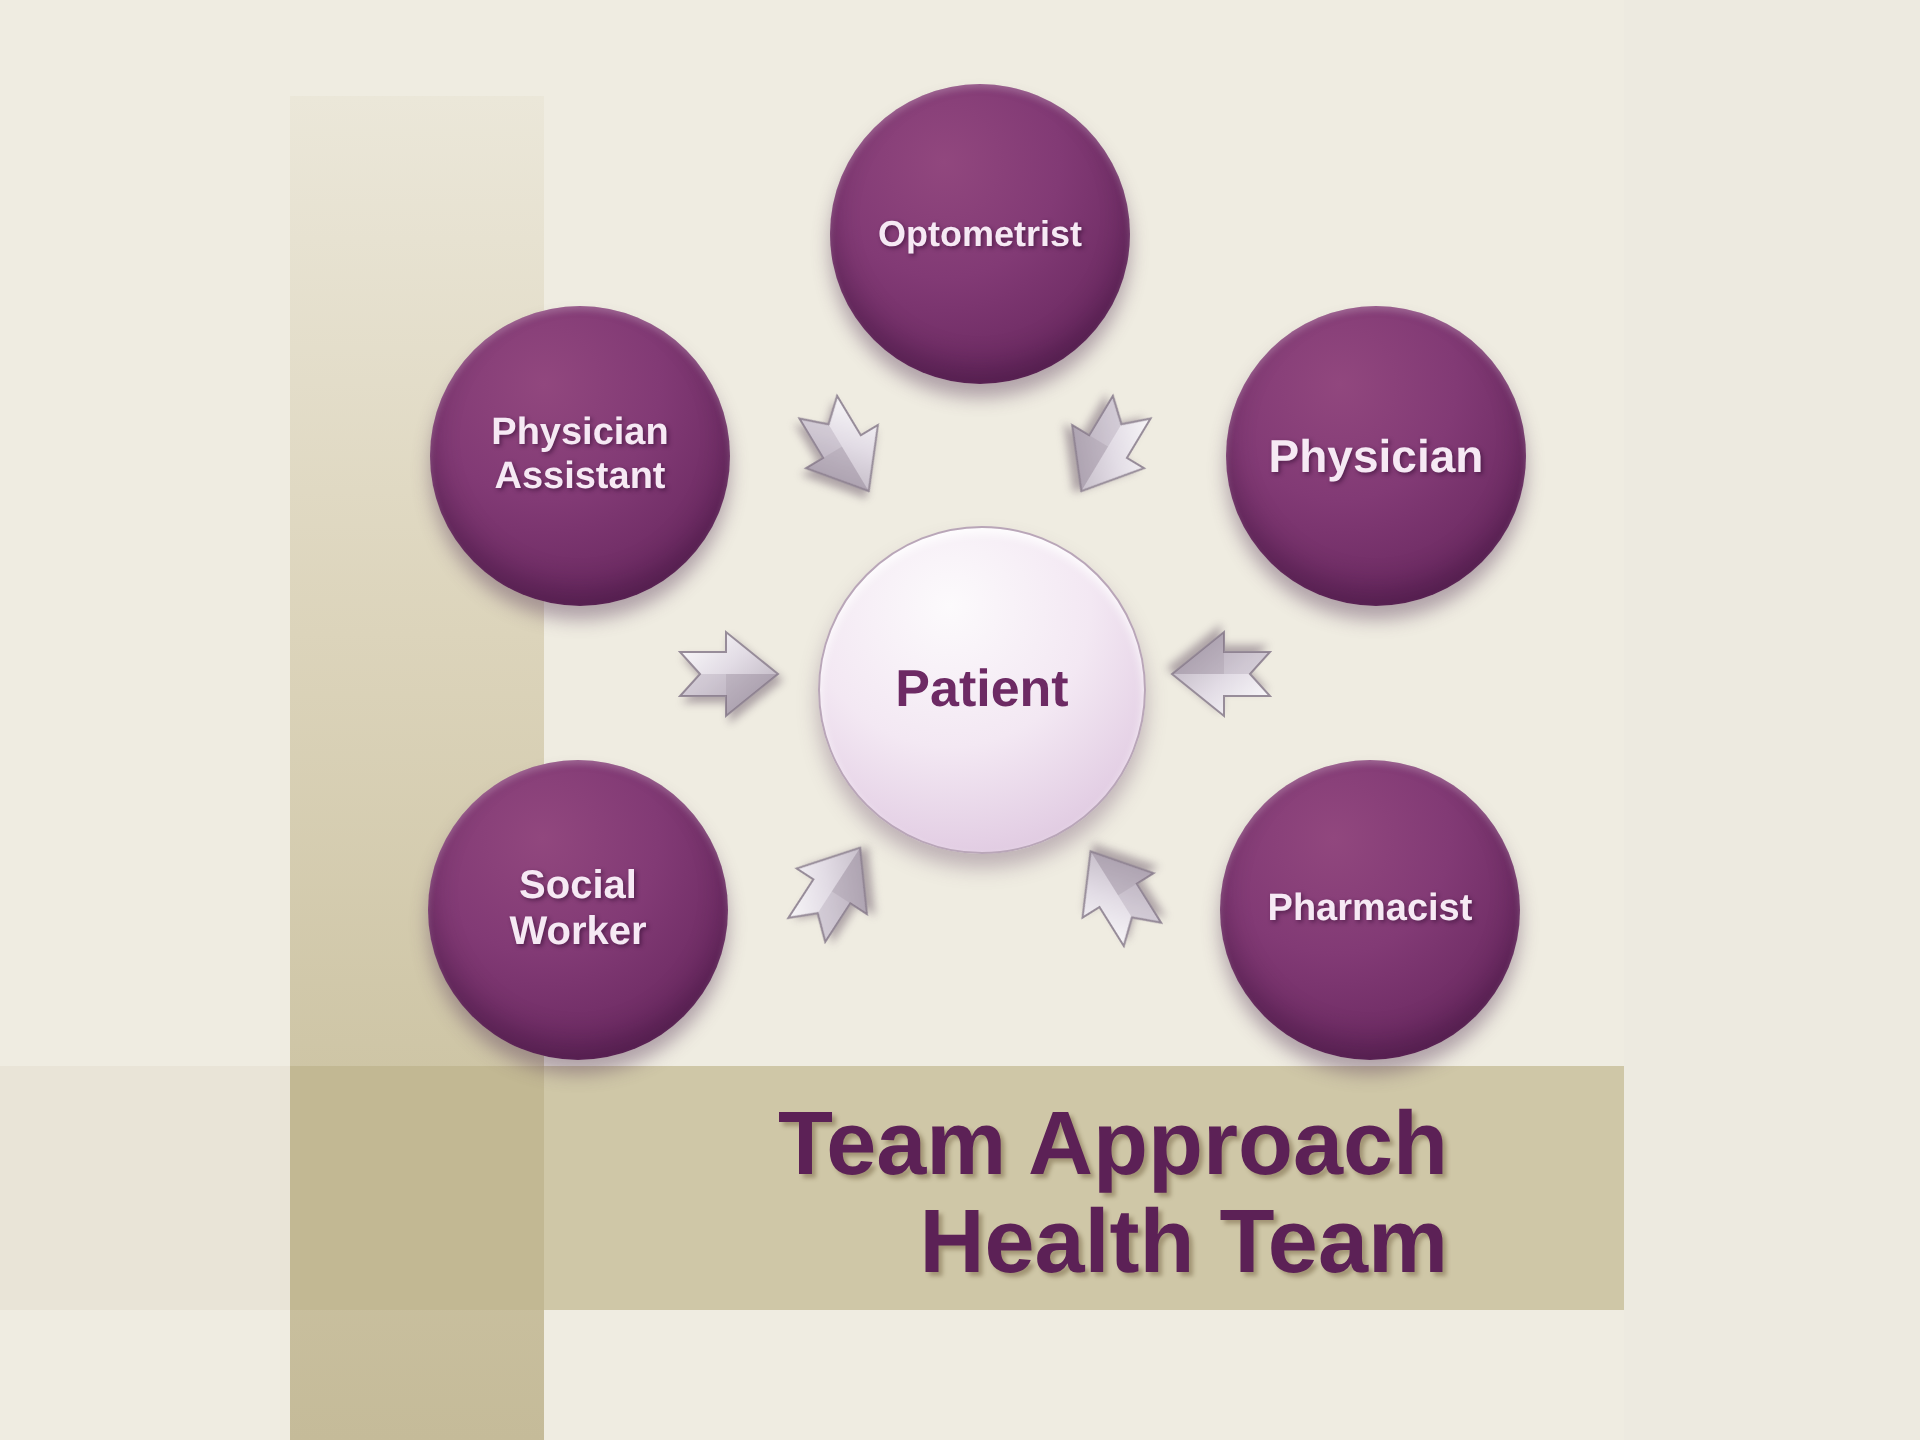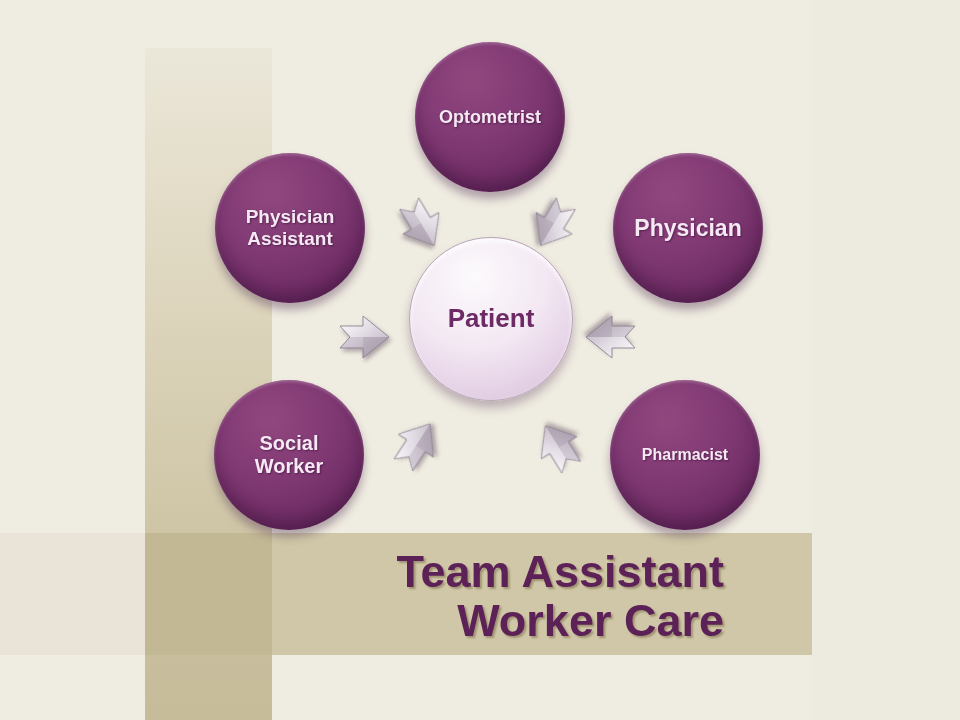--- a/index.html
+++ b/index.html
@@ -29,27 +29,27 @@
     box-shadow:0 7px 9px rgba(90,60,90,.42),
                inset 0 2px 3px rgba(255,255,255,.22),
                inset 0 -9px 14px rgba(40,10,45,.32);
     text-shadow:1px 1px 2px rgba(45,10,45,.55);
   }
   .node span{display:block;}
   .pos-optometrist{left:415px;top:42px;font-size:18px;}
   .pos-physician{left:613px;top:153px;font-size:23px;}
   .pos-physician-assistant{left:215px;top:153px;font-size:19px;}
   .pos-physician-assistant span{max-width:112px;}
-  .pos-pharmacist{left:610px;top:380px;font-size:16px;}
+  .pos-pharmacist{left:610px;top:380px;font-size:19px;}
   .pos-social-worker{left:214px;top:380px;font-size:20px;justify-content:center;}
   .pos-social-worker span{max-width:95px;}
   .pos-physical-therapist{left:426px;top:487px;font-size:18px;}
   .pos-physical-therapist span{max-width:105px;}
   .center-node{
-    left:409px;top:237px;width:162px;height:162px;font-size:26px;
+    left:409px;top:263px;width:162px;height:162px;font-size:26px;
     color:#6d2a64;
     background:radial-gradient(circle at 40% 24%,#fcfafc 0%,#f3e8f3 45%,#e4d0e5 75%,#d5bdd6 100%);
     border:1px solid #b9a6b8;
     box-shadow:0 7px 10px rgba(100,70,100,.35),inset 0 3px 5px rgba(255,255,255,.85);
     text-shadow:none;
   }
   
   .arrow{
     position:absolute;width:52px;height:46px;
     filter:drop-shadow(2px 3px 2px rgba(95,75,95,.45));
@@ -175,17 +175,17 @@
       <polygon points="50,23 24,44 24,23" fill="rgba(115,100,120,0.30)"></polygon>
       <polygon points="24,34 1,34 11,23 24,23" fill="rgba(115,100,120,0.18)"></polygon>
     </svg>
   </div>
 
   <div class="node center-node">
     <span>Patient</span>
   </div>
 
   <div class="title">
-    <div>Team Assistant</div>
-    <div>Worker Care</div>
+    <div>Team Approach</div>
+    <div>Health Team</div>
   </div>
 
 </div>
 
 </body></html>

